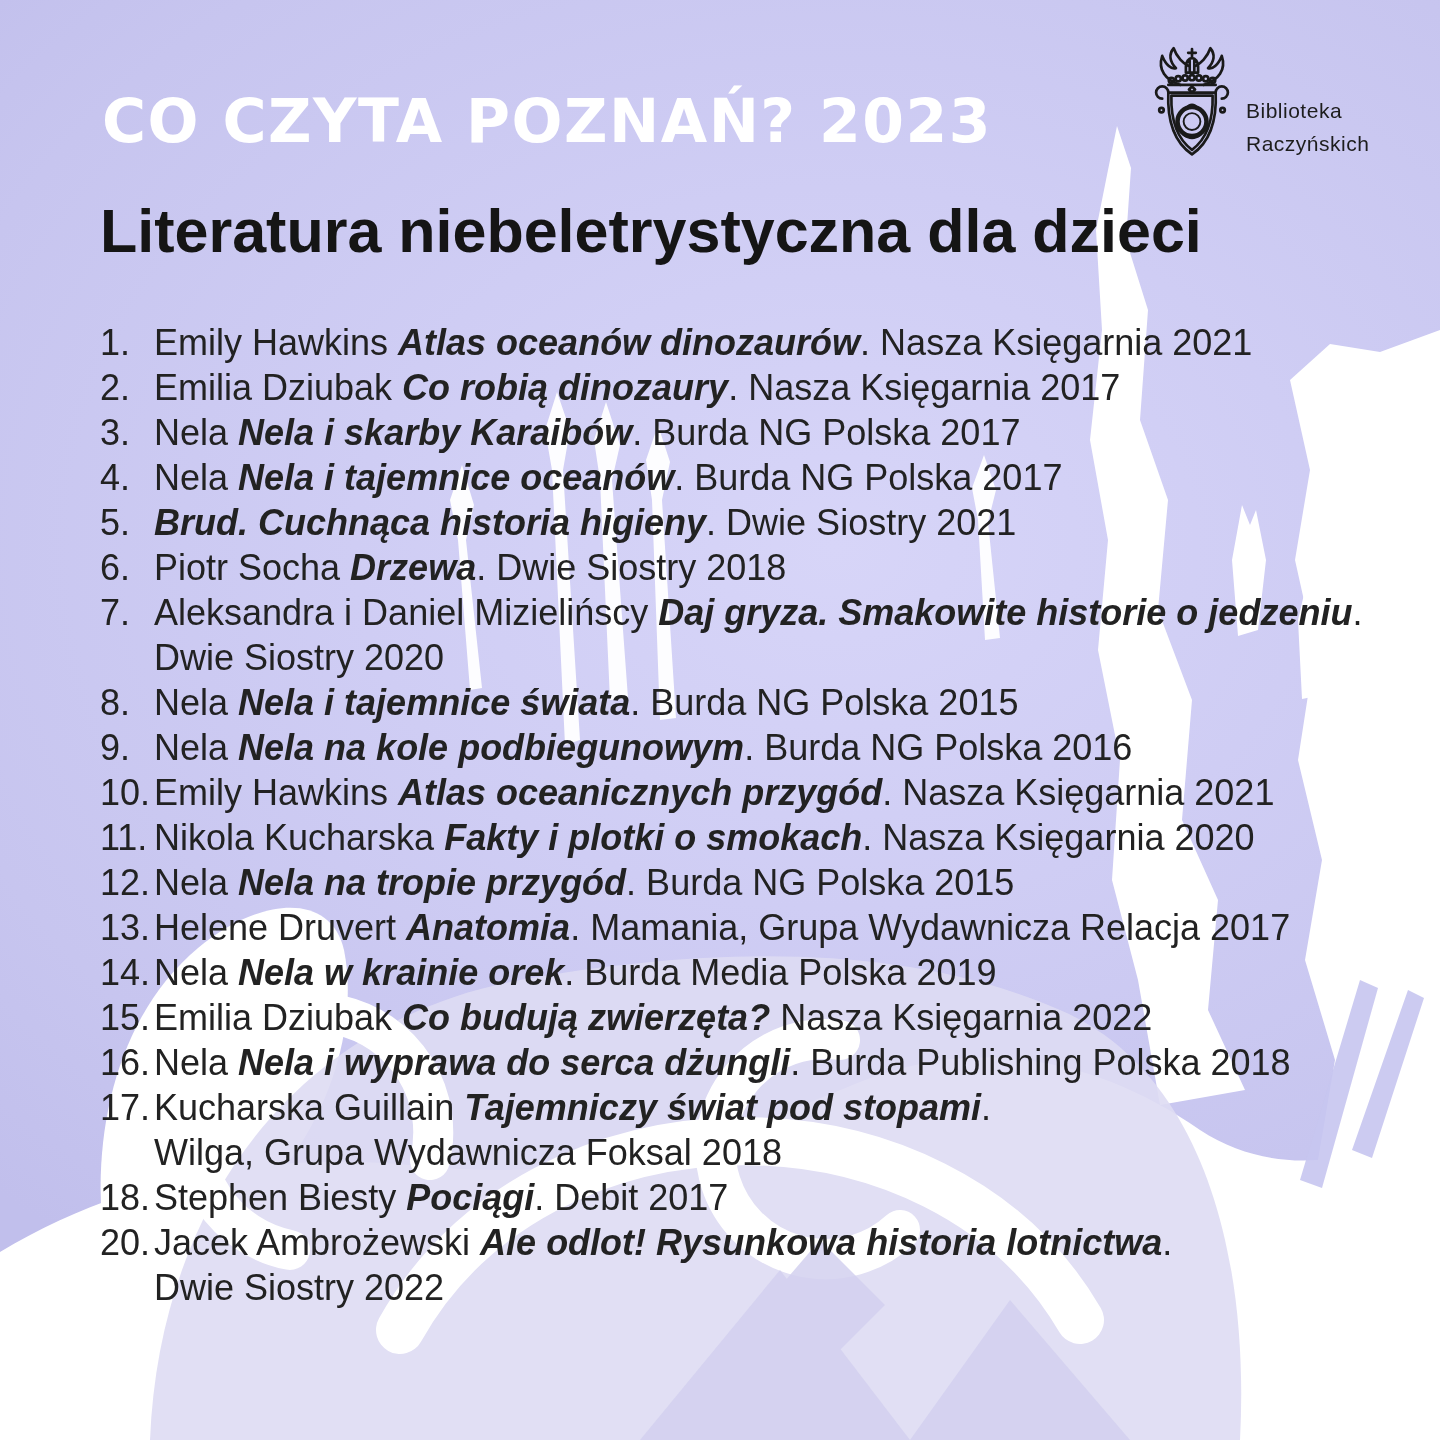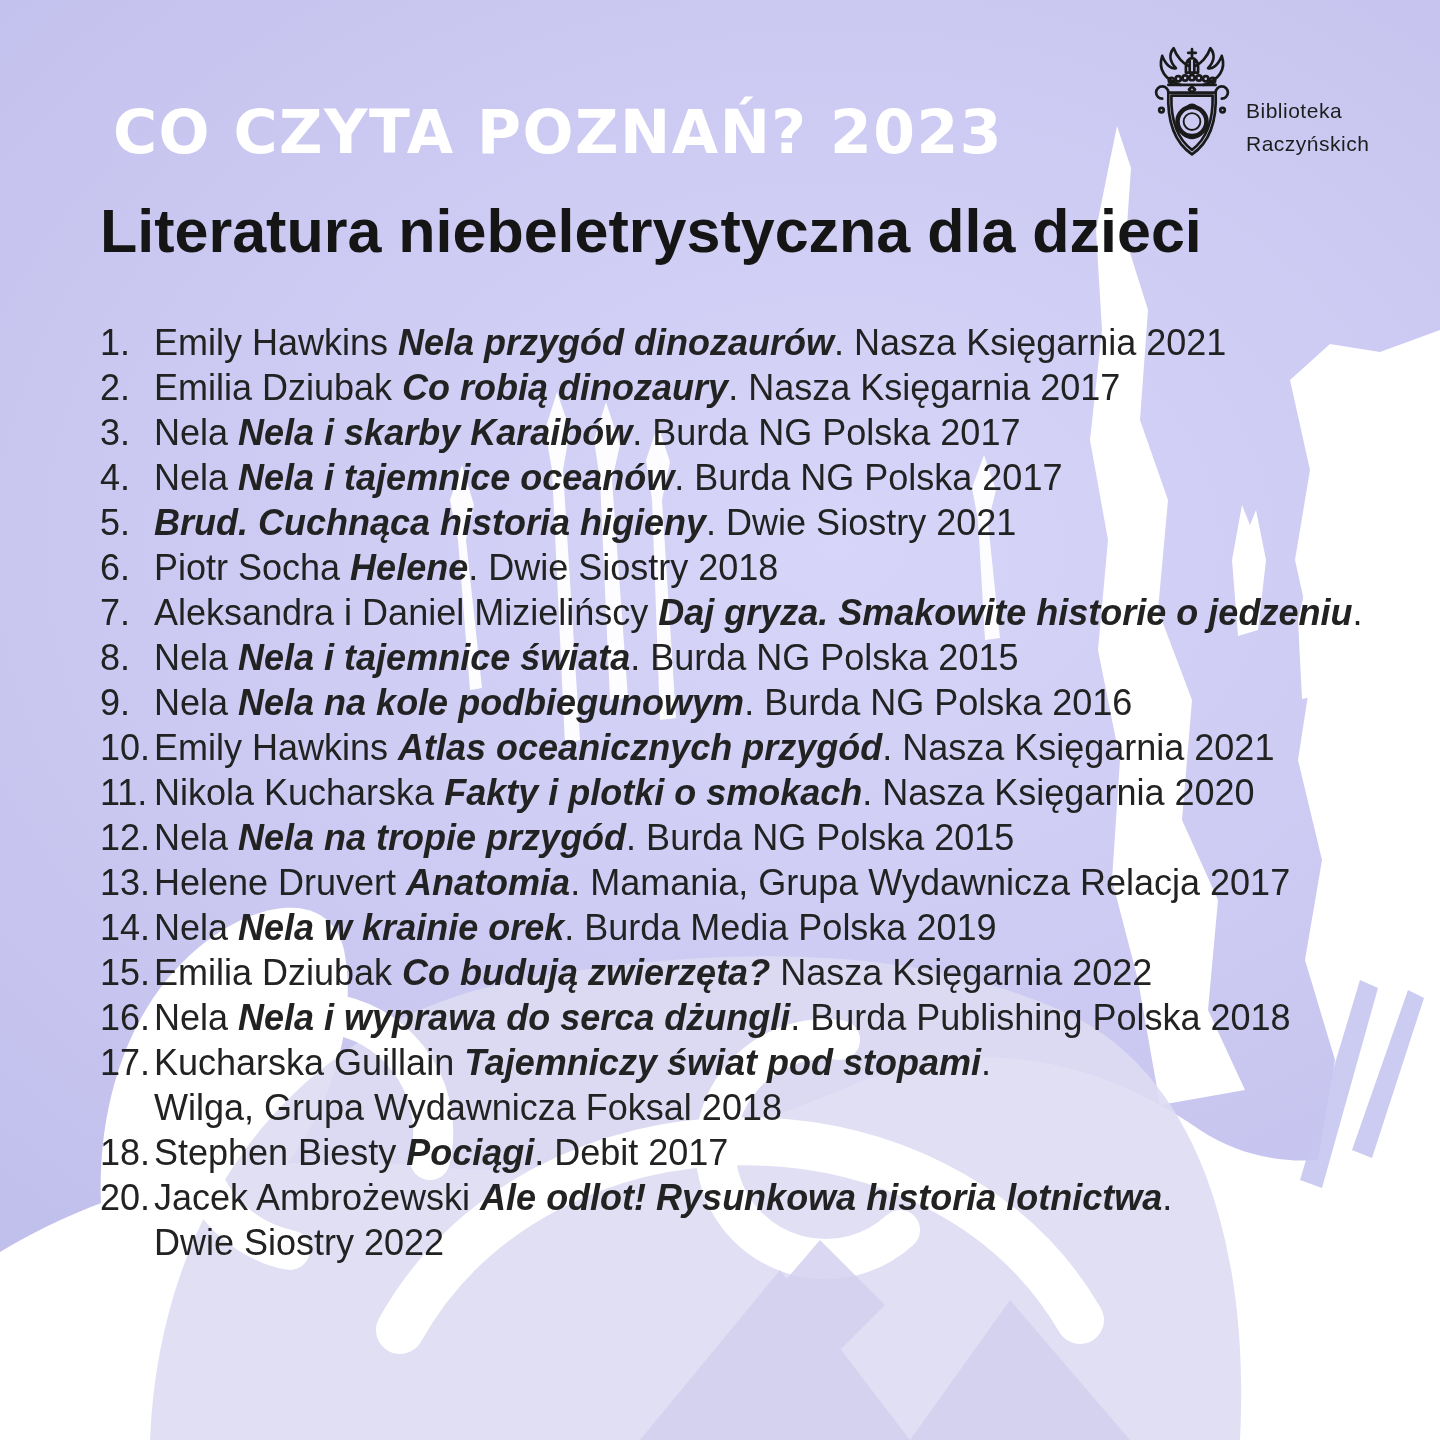--- a/index.html
+++ b/index.html
@@ -8,21 +8,21 @@
     --text:#222222; --title:#ffffff;
   }
   html,body{margin:0;padding:0;}
   body{width:1440px;height:1440px;overflow:hidden;
        font-family:"Liberation Sans",sans-serif;}
   .poster{position:relative;width:1440px;height:1440px;overflow:hidden;
      background:radial-gradient(ellipse 1200px 900px at 58% 38%,
        var(--bg-light) 0%, #cfcdf4 40%, var(--bg) 78%, var(--bg-deep) 100%);}
   svg.bg{position:absolute;left:0;top:0;width:1440px;height:1440px;}
 
-  h1.title{position:absolute;left:102px;top:86px;margin:11px;
+  h1.title{position:absolute;left:102px;top:86px;margin:0;
     font-family:"DejaVu Sans",sans-serif;font-weight:800;
     font-size:60px;letter-spacing:1.5px;color:var(--title);white-space:nowrap;}
   h2.subtitle{position:absolute;left:100px;top:196px;margin:0;
     font-weight:bold;font-size:61px;color:#151515;white-space:nowrap;}
 
   .logo{position:absolute;left:1150px;top:38px;width:260px;height:140px;}
   .logo svg{position:absolute;left:0;top:0;}
   .logo-text{position:absolute;left:96px;top:56px;font-size:21px;line-height:33px;
     color:#1d1d1d;letter-spacing:.5px;}
 
@@ -112,21 +112,21 @@
       <div>Raczyńskich</div>
     </div>
   </div>
 
   <h2 class="subtitle">Literatura niebeletrystyczna dla dzieci</h2>
 
   <ol class="book-list">
       <li>
         <span class="num">1.</span>
         <div class="content">
-          <div><span>Emily Hawkins </span><span class="bt">Nela przygód dinozaurów</span><span>. Nasza Księgarnia 2021</span></div>
+          <div><span>Emily Hawkins </span><span class="bt">Atlas oceanów dinozaurów</span><span>. Nasza Księgarnia 2021</span></div>
         </div>
       </li>
       <li>
         <span class="num">2.</span>
         <div class="content">
           <div><span>Emilia Dziubak </span><span class="bt">Co robią dinozaury</span><span>. Nasza Księgarnia 2017</span></div>
         </div>
       </li>
       <li>
         <span class="num">3.</span>
@@ -142,27 +142,28 @@
       </li>
       <li>
         <span class="num">5.</span>
         <div class="content">
           <div><span class="bt">Brud. Cuchnąca historia higieny</span><span>. Dwie Siostry 2021</span></div>
         </div>
       </li>
       <li>
         <span class="num">6.</span>
         <div class="content">
-          <div><span>Piotr Socha </span><span class="bt">Helene</span><span>. Dwie Siostry 2018</span></div>
+          <div><span>Piotr Socha </span><span class="bt">Drzewa</span><span>. Dwie Siostry 2018</span></div>
         </div>
       </li>
       <li>
         <span class="num">7.</span>
         <div class="content">
           <div><span>Aleksandra i Daniel Mizielińscy </span><span class="bt">Daj gryza. Smakowite historie o jedzeniu</span><span>.</span></div>
+          <div><span>Dwie Siostry 2020</span></div>
         </div>
       </li>
       <li>
         <span class="num">8.</span>
         <div class="content">
           <div><span>Nela </span><span class="bt">Nela i tajemnice świata</span><span>. Burda NG Polska 2015</span></div>
         </div>
       </li>
       <li>
         <span class="num">9.</span>

